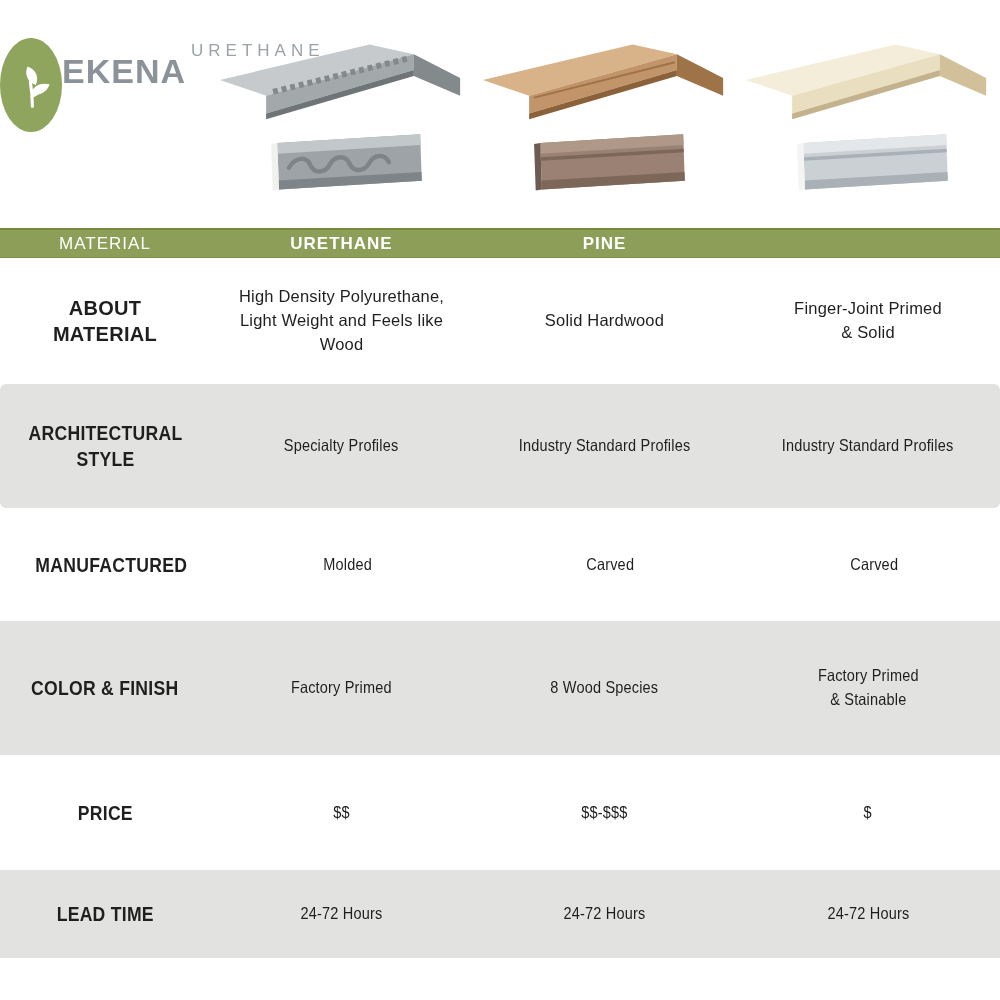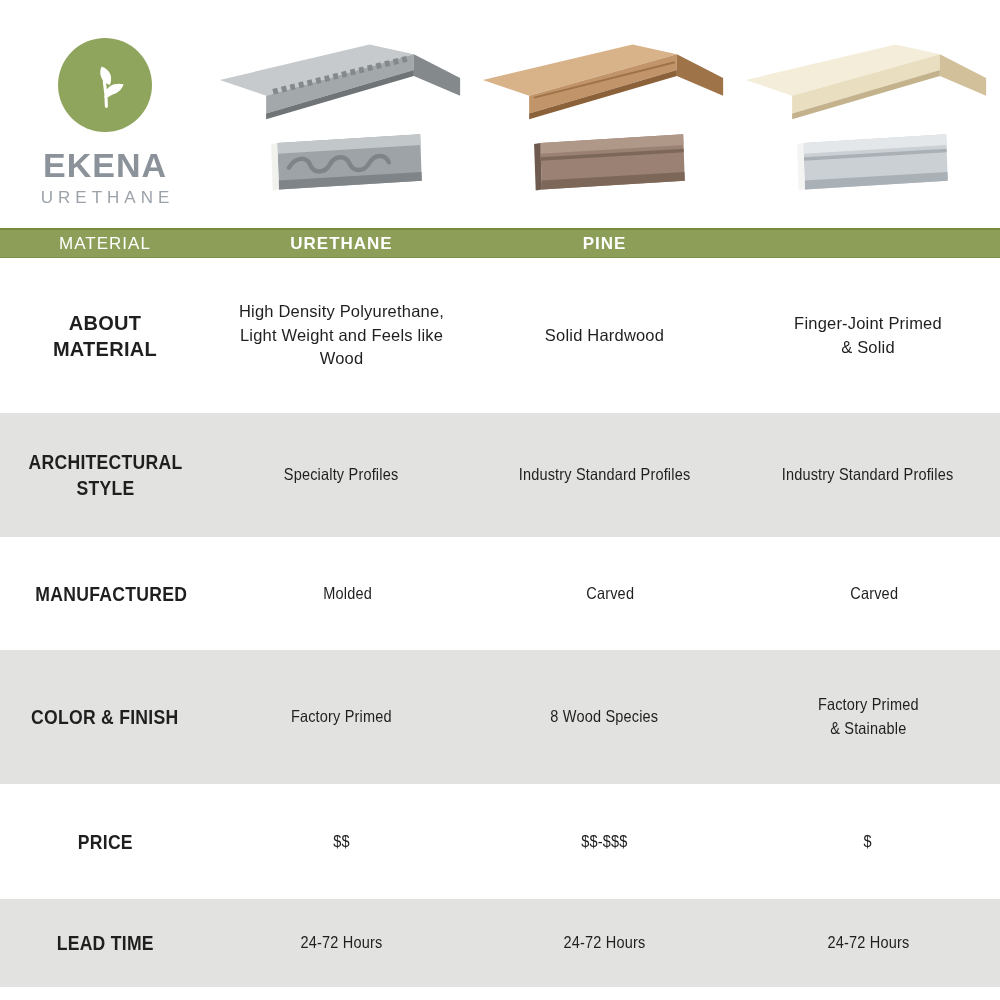--- a/index.html
+++ b/index.html
@@ -2,21 +2,21 @@
 <html><head>
 <meta charset="utf-8">
 <style>
   * { margin:0; padding:0; box-sizing:border-box; }
   html,body { background:#ffffff; }
   body { font-family:"Liberation Sans", sans-serif; color:#1f1f1f; }
   .page { width:1000px; height:1000px; background:#ffffff; overflow:hidden; position:relative; }
 
   
   .top { height:228px; display:grid; grid-template-columns:210px 263px 263px 264px; }
-  .brand { display:flex; flex-direction:column; align-items:center; justify-content:flex-start; padding-top:38px; }
+  .brand { display:flex; flex-direction:row; align-items:flex-start; justify-content:flex-start; padding-top:38px; }
   .logo-circle { width:94px; height:94px; border-radius:50%; display:flex; align-items:center; justify-content:center; }
   .brand-name { font-size:34px; font-weight:bold; letter-spacing:1px; margin-top:14px; }
   .brand-sub { font-size:17px; letter-spacing:5px; text-indent:5px; margin-top:3px; }
   .prod-col { position:relative; }
   .crown { position:absolute; top:18px; left:2px; width:256px; height:115px; }
   .panel { position:absolute; top:128px; left:52px; width:170px; height:76px; transform:rotate(-2deg); }
 
   
   .band { height:30px; display:grid; grid-template-columns:210px 263px 263px 264px;
           border-top:2px solid #77893f; border-bottom:1px solid #7d9045; }
@@ -26,21 +26,21 @@
   .band .col { font-weight:bold; }
 
   
   .row { display:grid; grid-template-columns:210px 263px 263px 264px; }
   .row.gray { background:#e2e3e0; }
   .row > div { display:flex; align-items:center; justify-content:center; text-align:center;
                white-space:pre-line; padding:0 14px; }
   .rlabel { font-weight:bold; font-size:20px; line-height:1.3; letter-spacing:0.3px; }
   .cell { font-size:16.5px; line-height:1.45; letter-spacing:0.2px; }
   .cond { display:inline-block; transform:scaleX(0.88); transform-origin:center; white-space:pre-line; }
-  .r0 { height:155px; } .r1 { height:124px; } .r2 { height:113px;padding-left:6px; }
+  .r0 { height:126px; } .r1 { height:124px;border-radius:6px; } .r2 { height:113px;padding-left:6px; }
   .r3 { height:134px; } .r4 { height:115px; } .r5 { height:88px; }
 </style>
 </head>
 <body>
 
 <div class="page">
 
   <div class="top">
 
     <div class="brand">

